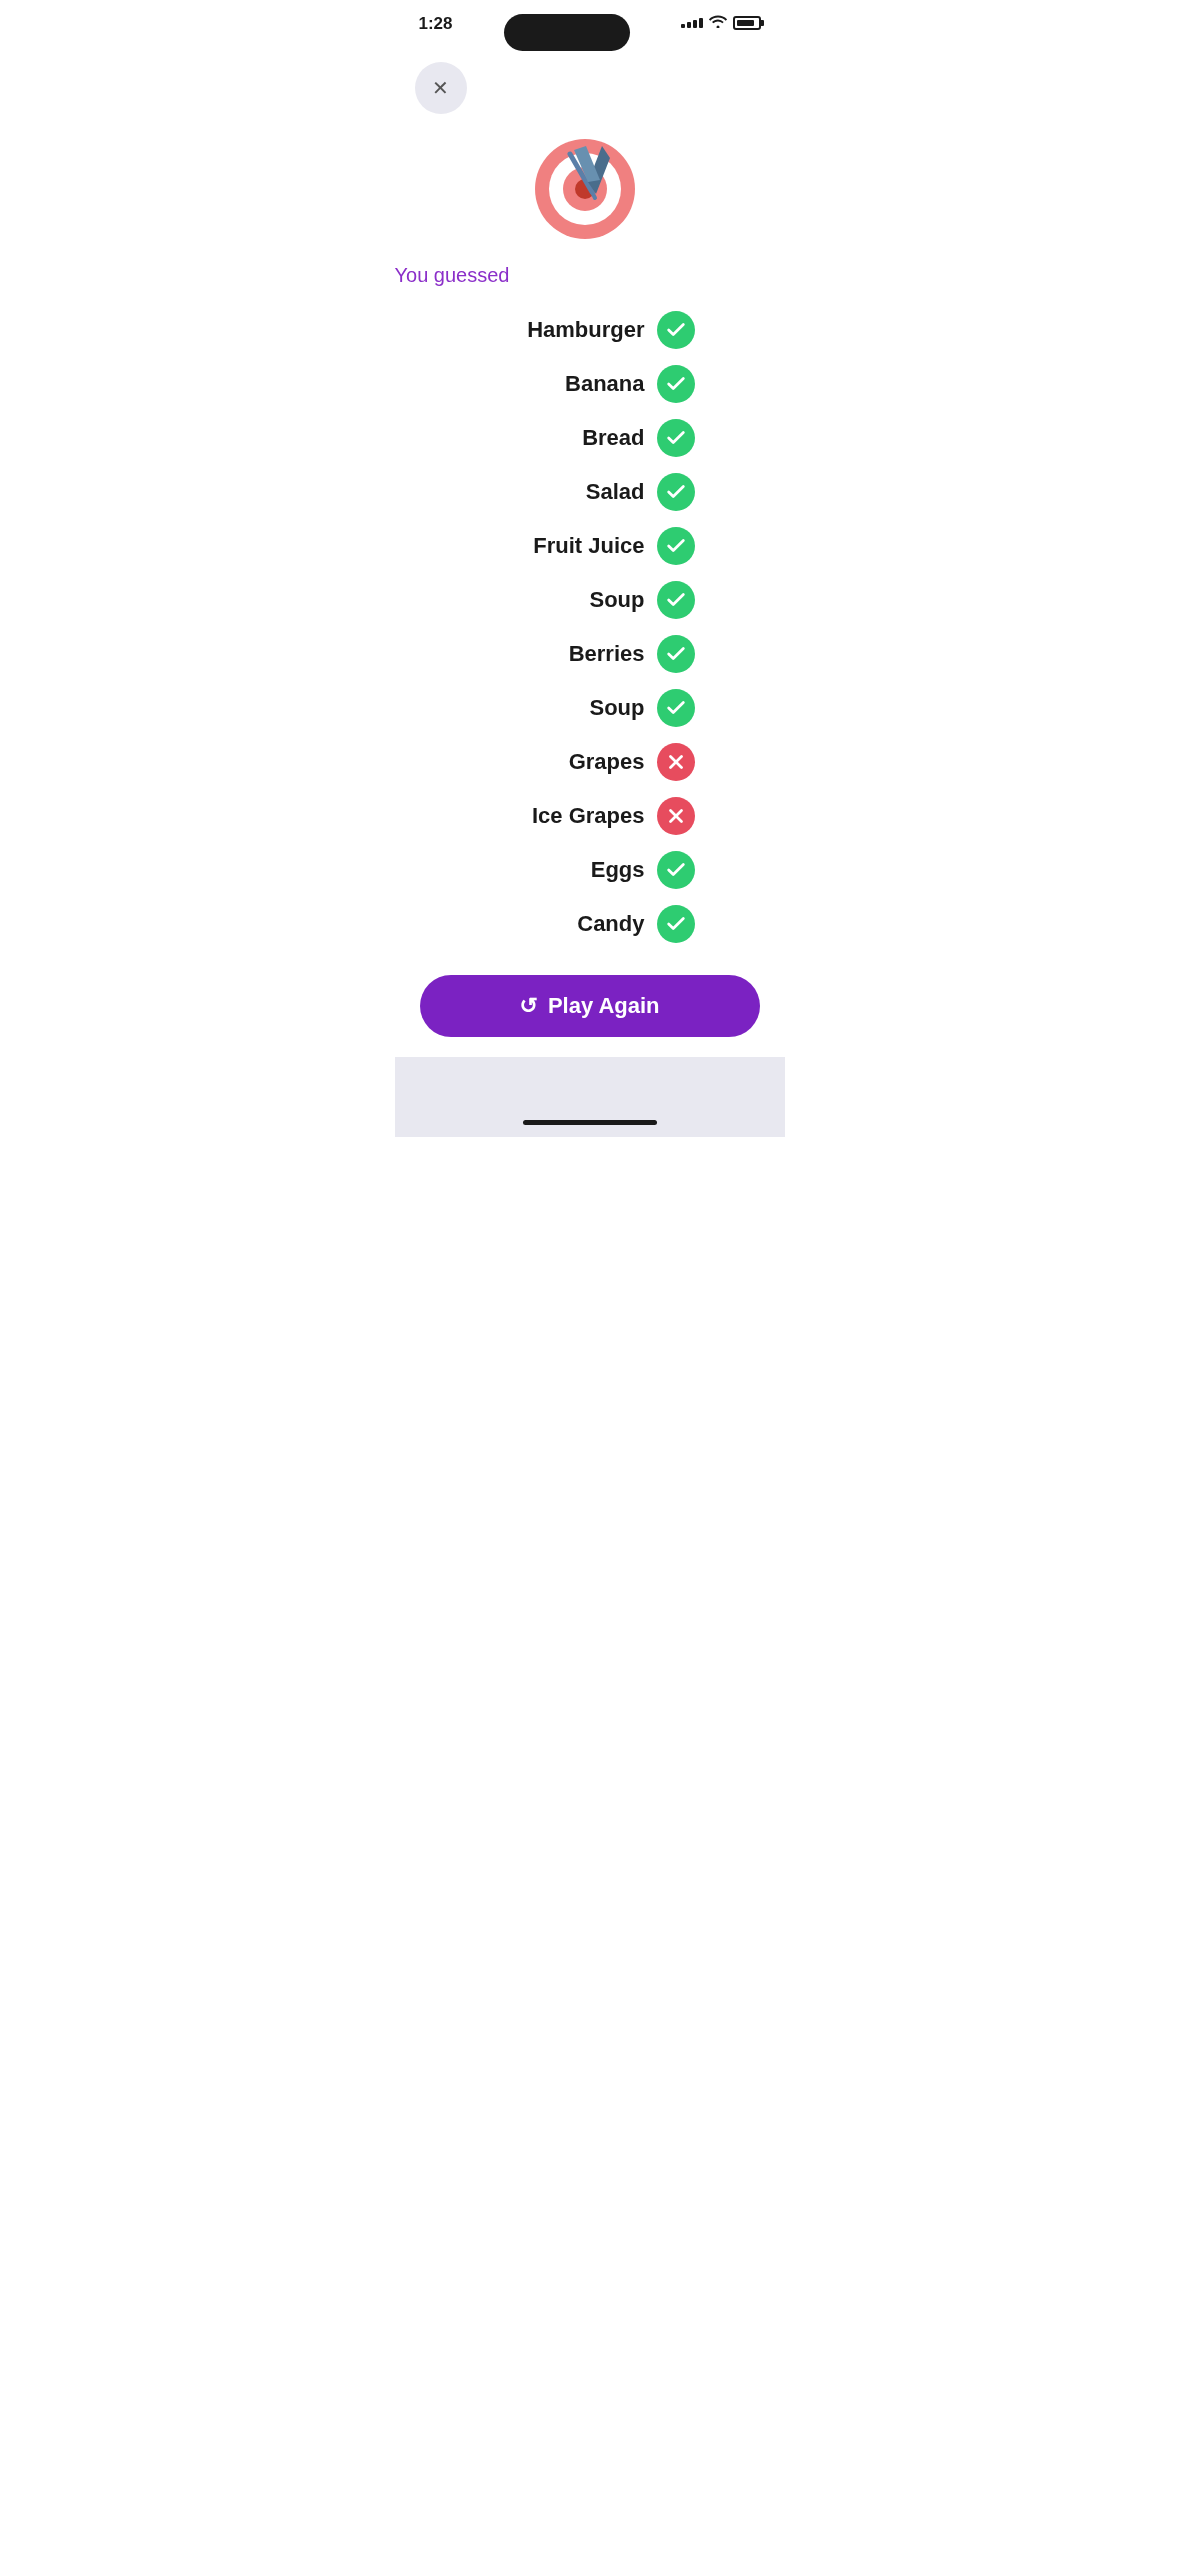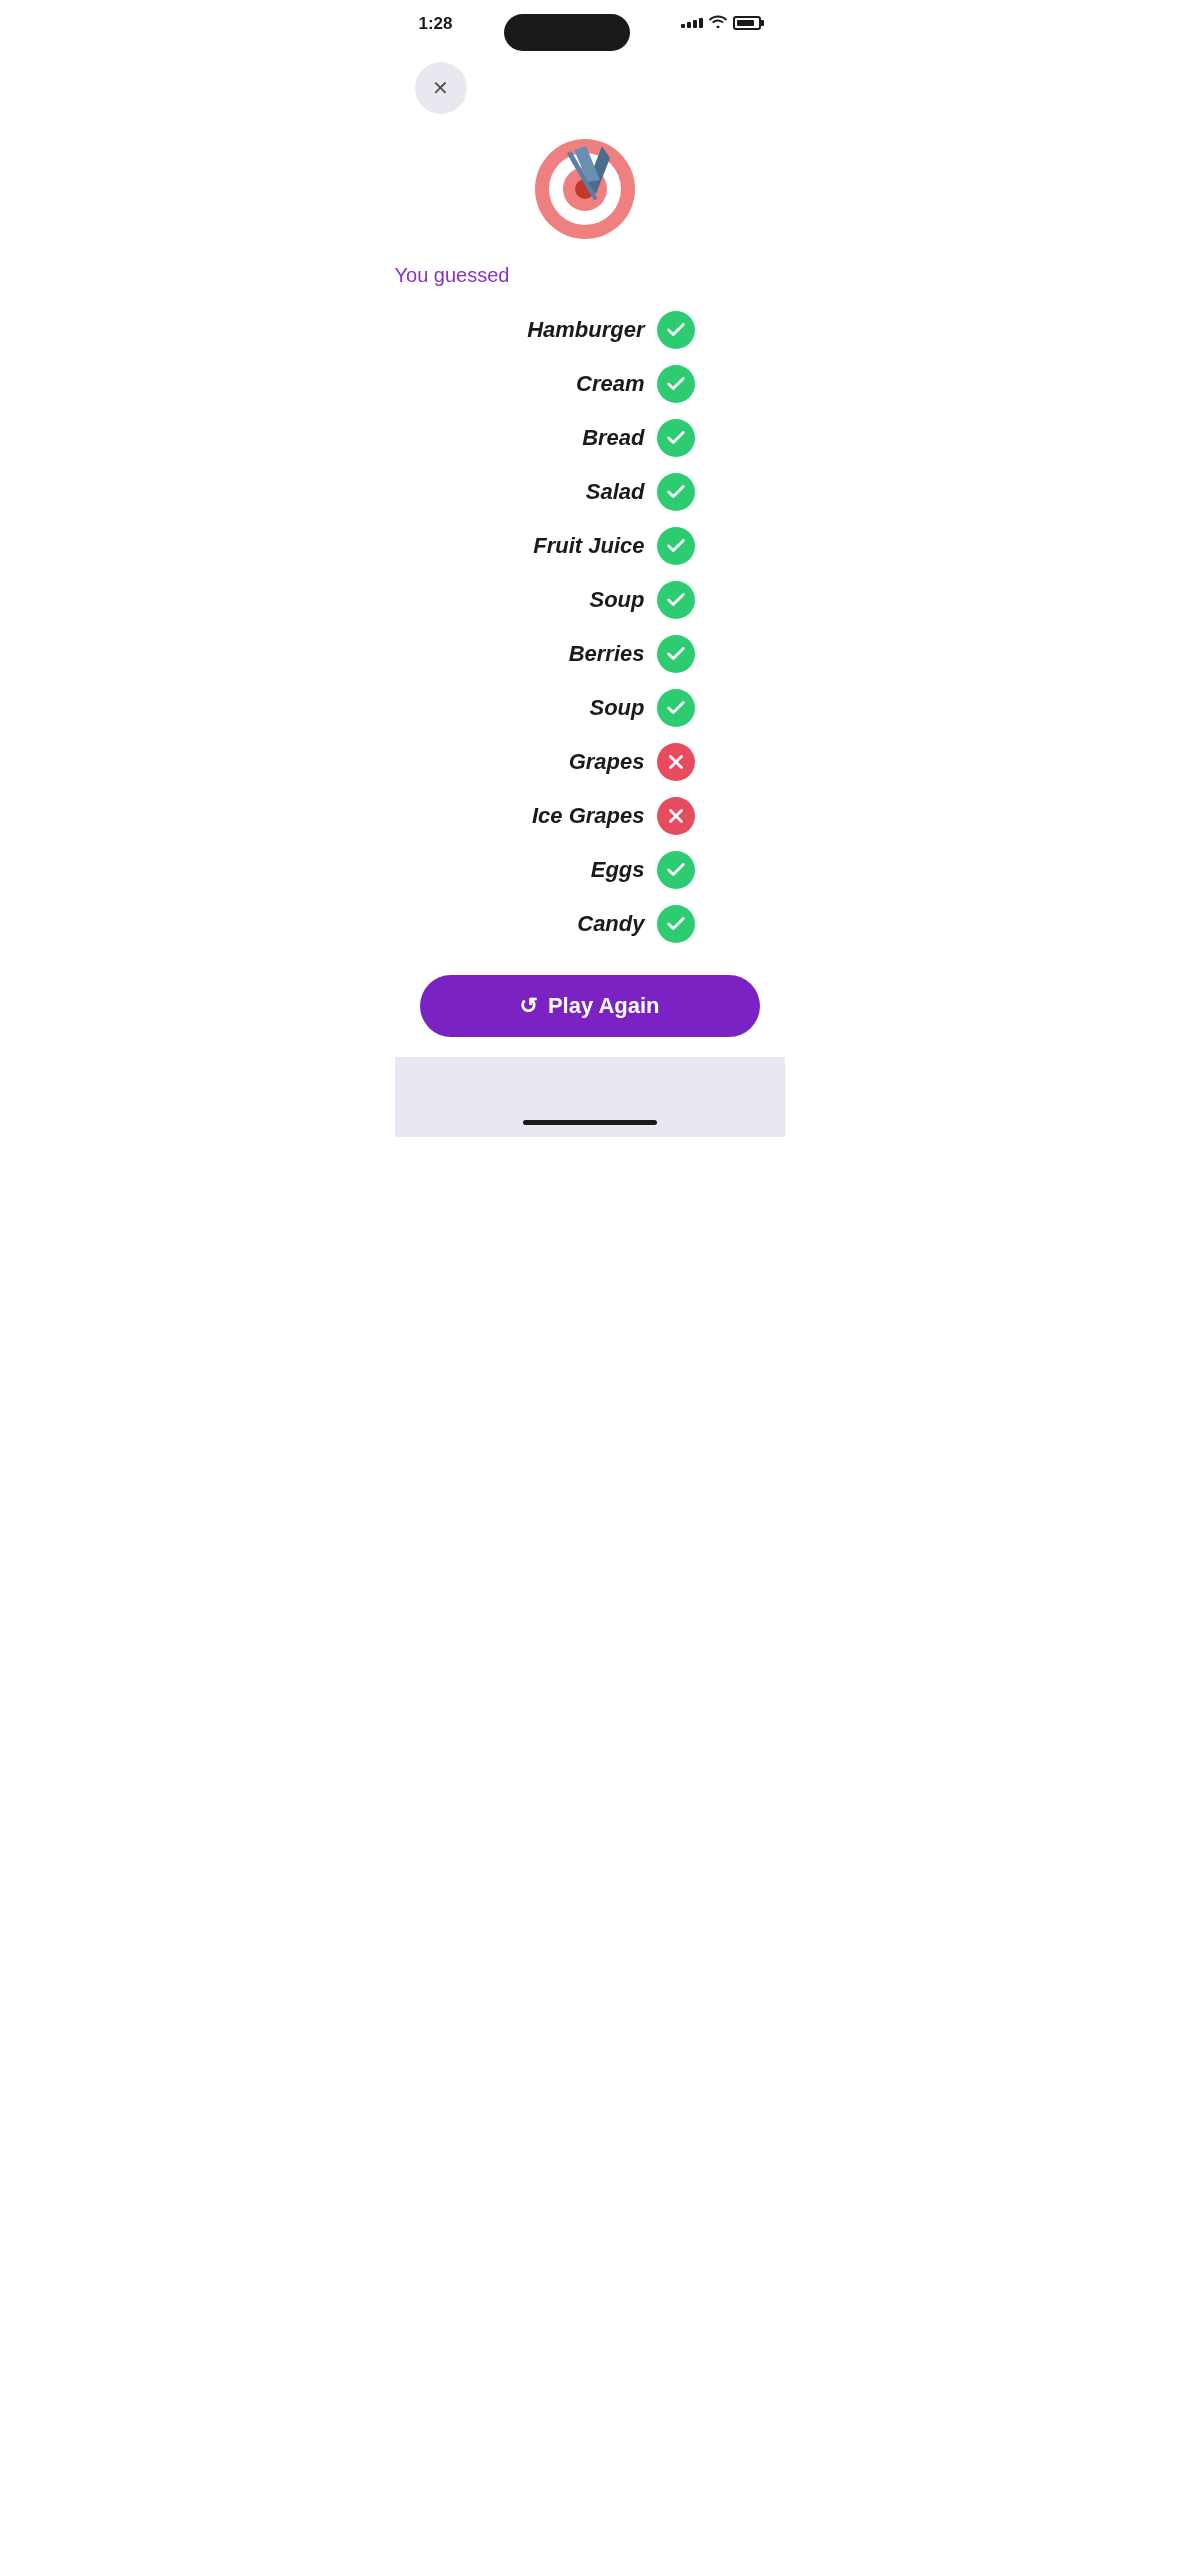--- a/index.html
+++ b/index.html
@@ -149,21 +149,20 @@
       gap: 12px;
       margin-bottom: 16px;
     }
 
     .item-name {
       font-size: 22px;
       font-weight: 700;
       color: #1a1a1a;
       text-align: right;
       min-width: 160px;
-      font-style: italic;
     }
 
     .check-icon {
       width: 38px;
       height: 38px;
       border-radius: 50%;
       display: flex;
       align-items: center;
       justify-content: center;
       flex-shrink: 0;
@@ -281,21 +280,21 @@
 <div class="items-list" id="items-container">
 <div class="item-row">
       <span class="item-name">Hamburger</span>
       <div class="check-icon correct">
         <svg viewBox="0 0 24 24" fill="none" stroke="white" stroke-width="3" stroke-linecap="round" stroke-linejoin="round">
           <polyline points="20 6 9 17 4 12"></polyline>
         </svg>
       </div>
     </div>
     <div class="item-row">
-      <span class="item-name">Cream</span>
+      <span class="item-name">Banana</span>
       <div class="check-icon correct">
         <svg viewBox="0 0 24 24" fill="none" stroke="white" stroke-width="3" stroke-linecap="round" stroke-linejoin="round">
           <polyline points="20 6 9 17 4 12"></polyline>
         </svg>
       </div>
     </div>
     <div class="item-row">
       <span class="item-name">Bread</span>
       <div class="check-icon correct">
         <svg viewBox="0 0 24 24" fill="none" stroke="white" stroke-width="3" stroke-linecap="round" stroke-linejoin="round">

